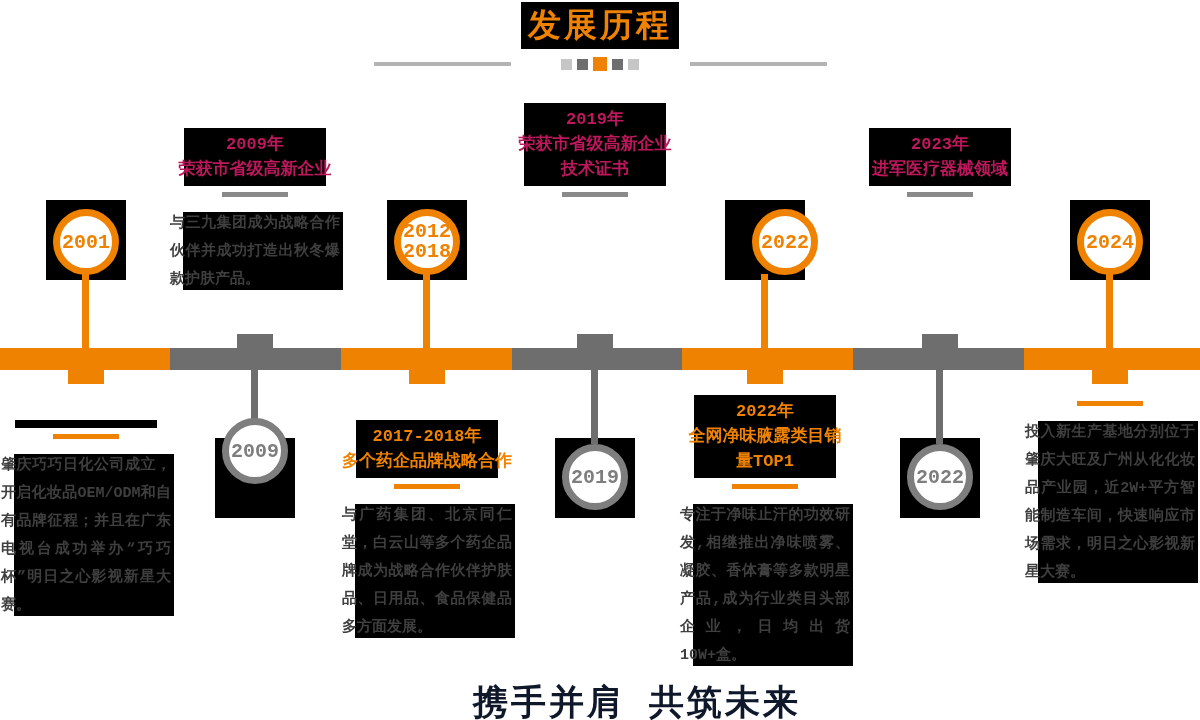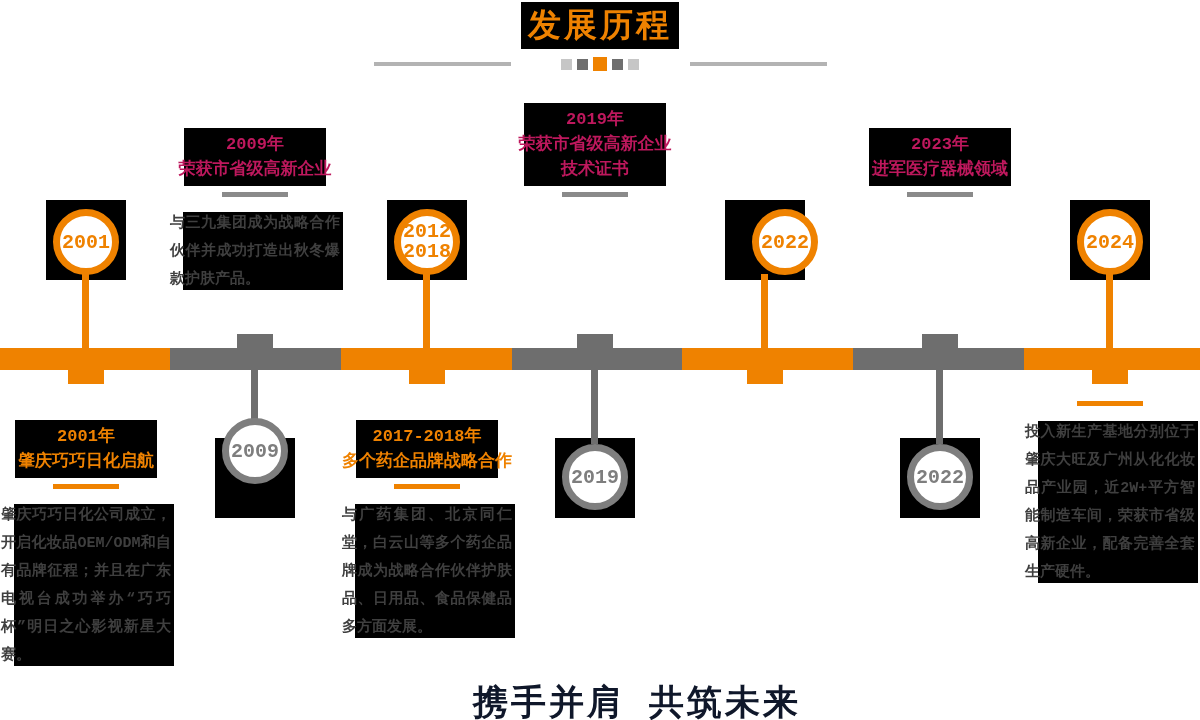--- a/index.html
+++ b/index.html
@@ -144,22 +144,20 @@
   <div>
     <div class="node-square" style="left:1070px;top:200px"></div>
     <div class="connector orange" style="left:1106px;top:274px;height:74px"></div>
     <div class="tab orange" style="left:1092px;top:370px"></div>
     <div class="circle orange" style="left:1077px;top:209px">2024</div>
   </div>
 
   <div class="content bottom" style="left:1px;top:420px">
     <div class="title-wrap">
       <div class="title-bg"></div>
-      <div class="title-text">2001年
-肇庆巧巧日化启航</div>
     </div>
     <div class="divider-bar"></div>
     <div class="body-wrap">
       <div class="body-bg"></div>
       <div class="body-text">肇庆巧巧日化公司成立，开启化妆品OEM/ODM和自有品牌征程；并且在广东电视台成功举办“巧巧杯”明日之心影视新星大赛。</div>
     </div>
   </div>
 
   <div class="content top" style="left:170px;top:128px">
     <div class="title-wrap">
@@ -190,33 +188,46 @@
   <div class="content top" style="left:510px;top:103px">
     <div class="title-wrap">
       <div class="title-bg"></div>
       <div class="title-text">2019年
 荣获市省级高新企业
 技术证书</div>
     </div>
     <div class="divider-bar"></div>
   </div>
 
+  <div class="content bottom" style="left:680px;top:395px">
+    <div class="title-wrap">
+      <div class="title-bg"></div>
+      <div class="title-text">2022年
+全网净味腋露类目销
+量TOP1</div>
+    </div>
+    <div class="divider-bar"></div>
+    <div class="body-wrap">
+      <div class="body-bg"></div>
+      <div class="body-text">专注于净味止汗的功效研发,相继推出净味喷雾、凝胶、香体膏等多款明星产品,成为行业类目头部企业，日均出货10W+盒。</div>
+    </div>
+  </div>
 
   <div class="content top" style="left:855px;top:128px">
     <div class="title-wrap">
       <div class="title-bg"></div>
       <div class="title-text">2023年
 进军医疗器械领域</div>
     </div>
     <div class="divider-bar"></div>
   </div>
 
   <div class="content bottom" style="left:1025px;top:395px">
     <div class="divider-bar"></div>
     <div class="body-wrap">
       <div class="body-bg"></div>
-      <div class="body-text">投入新生产基地分别位于肇庆大旺及广州从化化妆品产业园，近2W+平方智能制造车间，荣获市省级高新企业，配备完善全套生产硬件。</div>
+      <div class="body-text">投入新生产基地分别位于肇庆大旺及广州从化化妆品产业园，近2W+平方智能制造车间，快速响应市场需求，明日之心影视新星大赛。</div>
     </div>
   </div>
 
   <div class="slogan">携手并肩 共筑未来</div>
 
 </div>
 
 </body></html>

